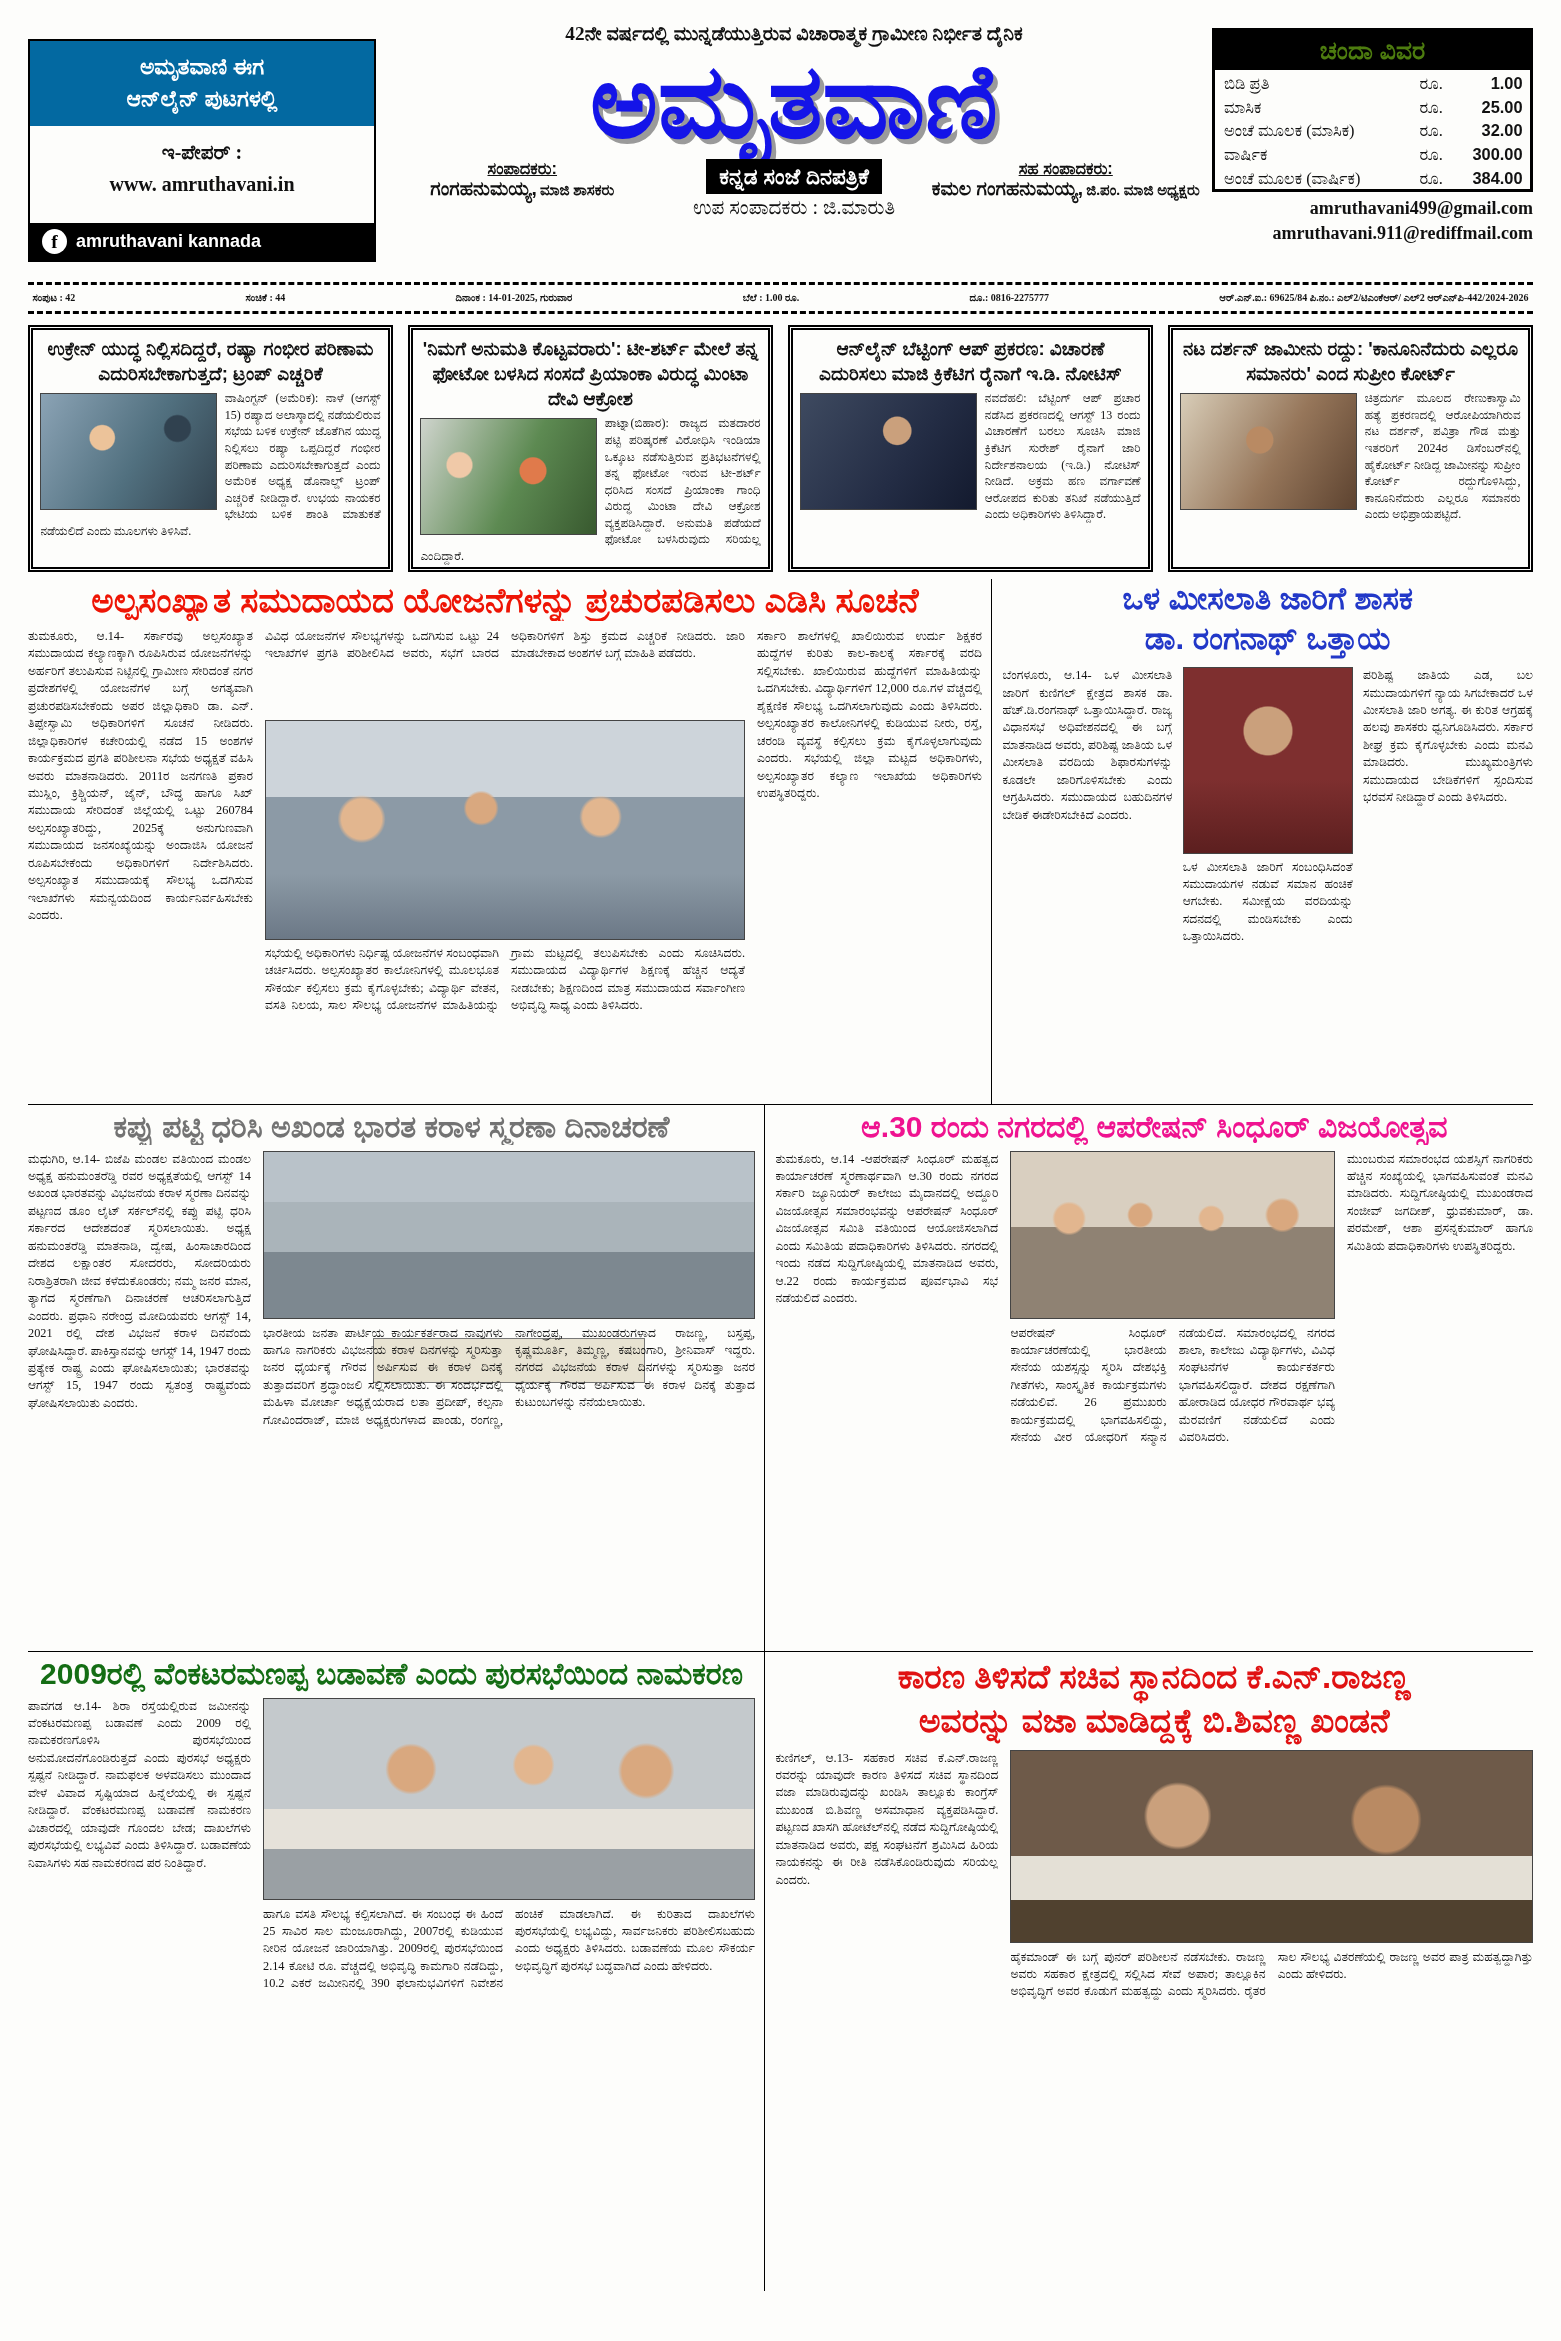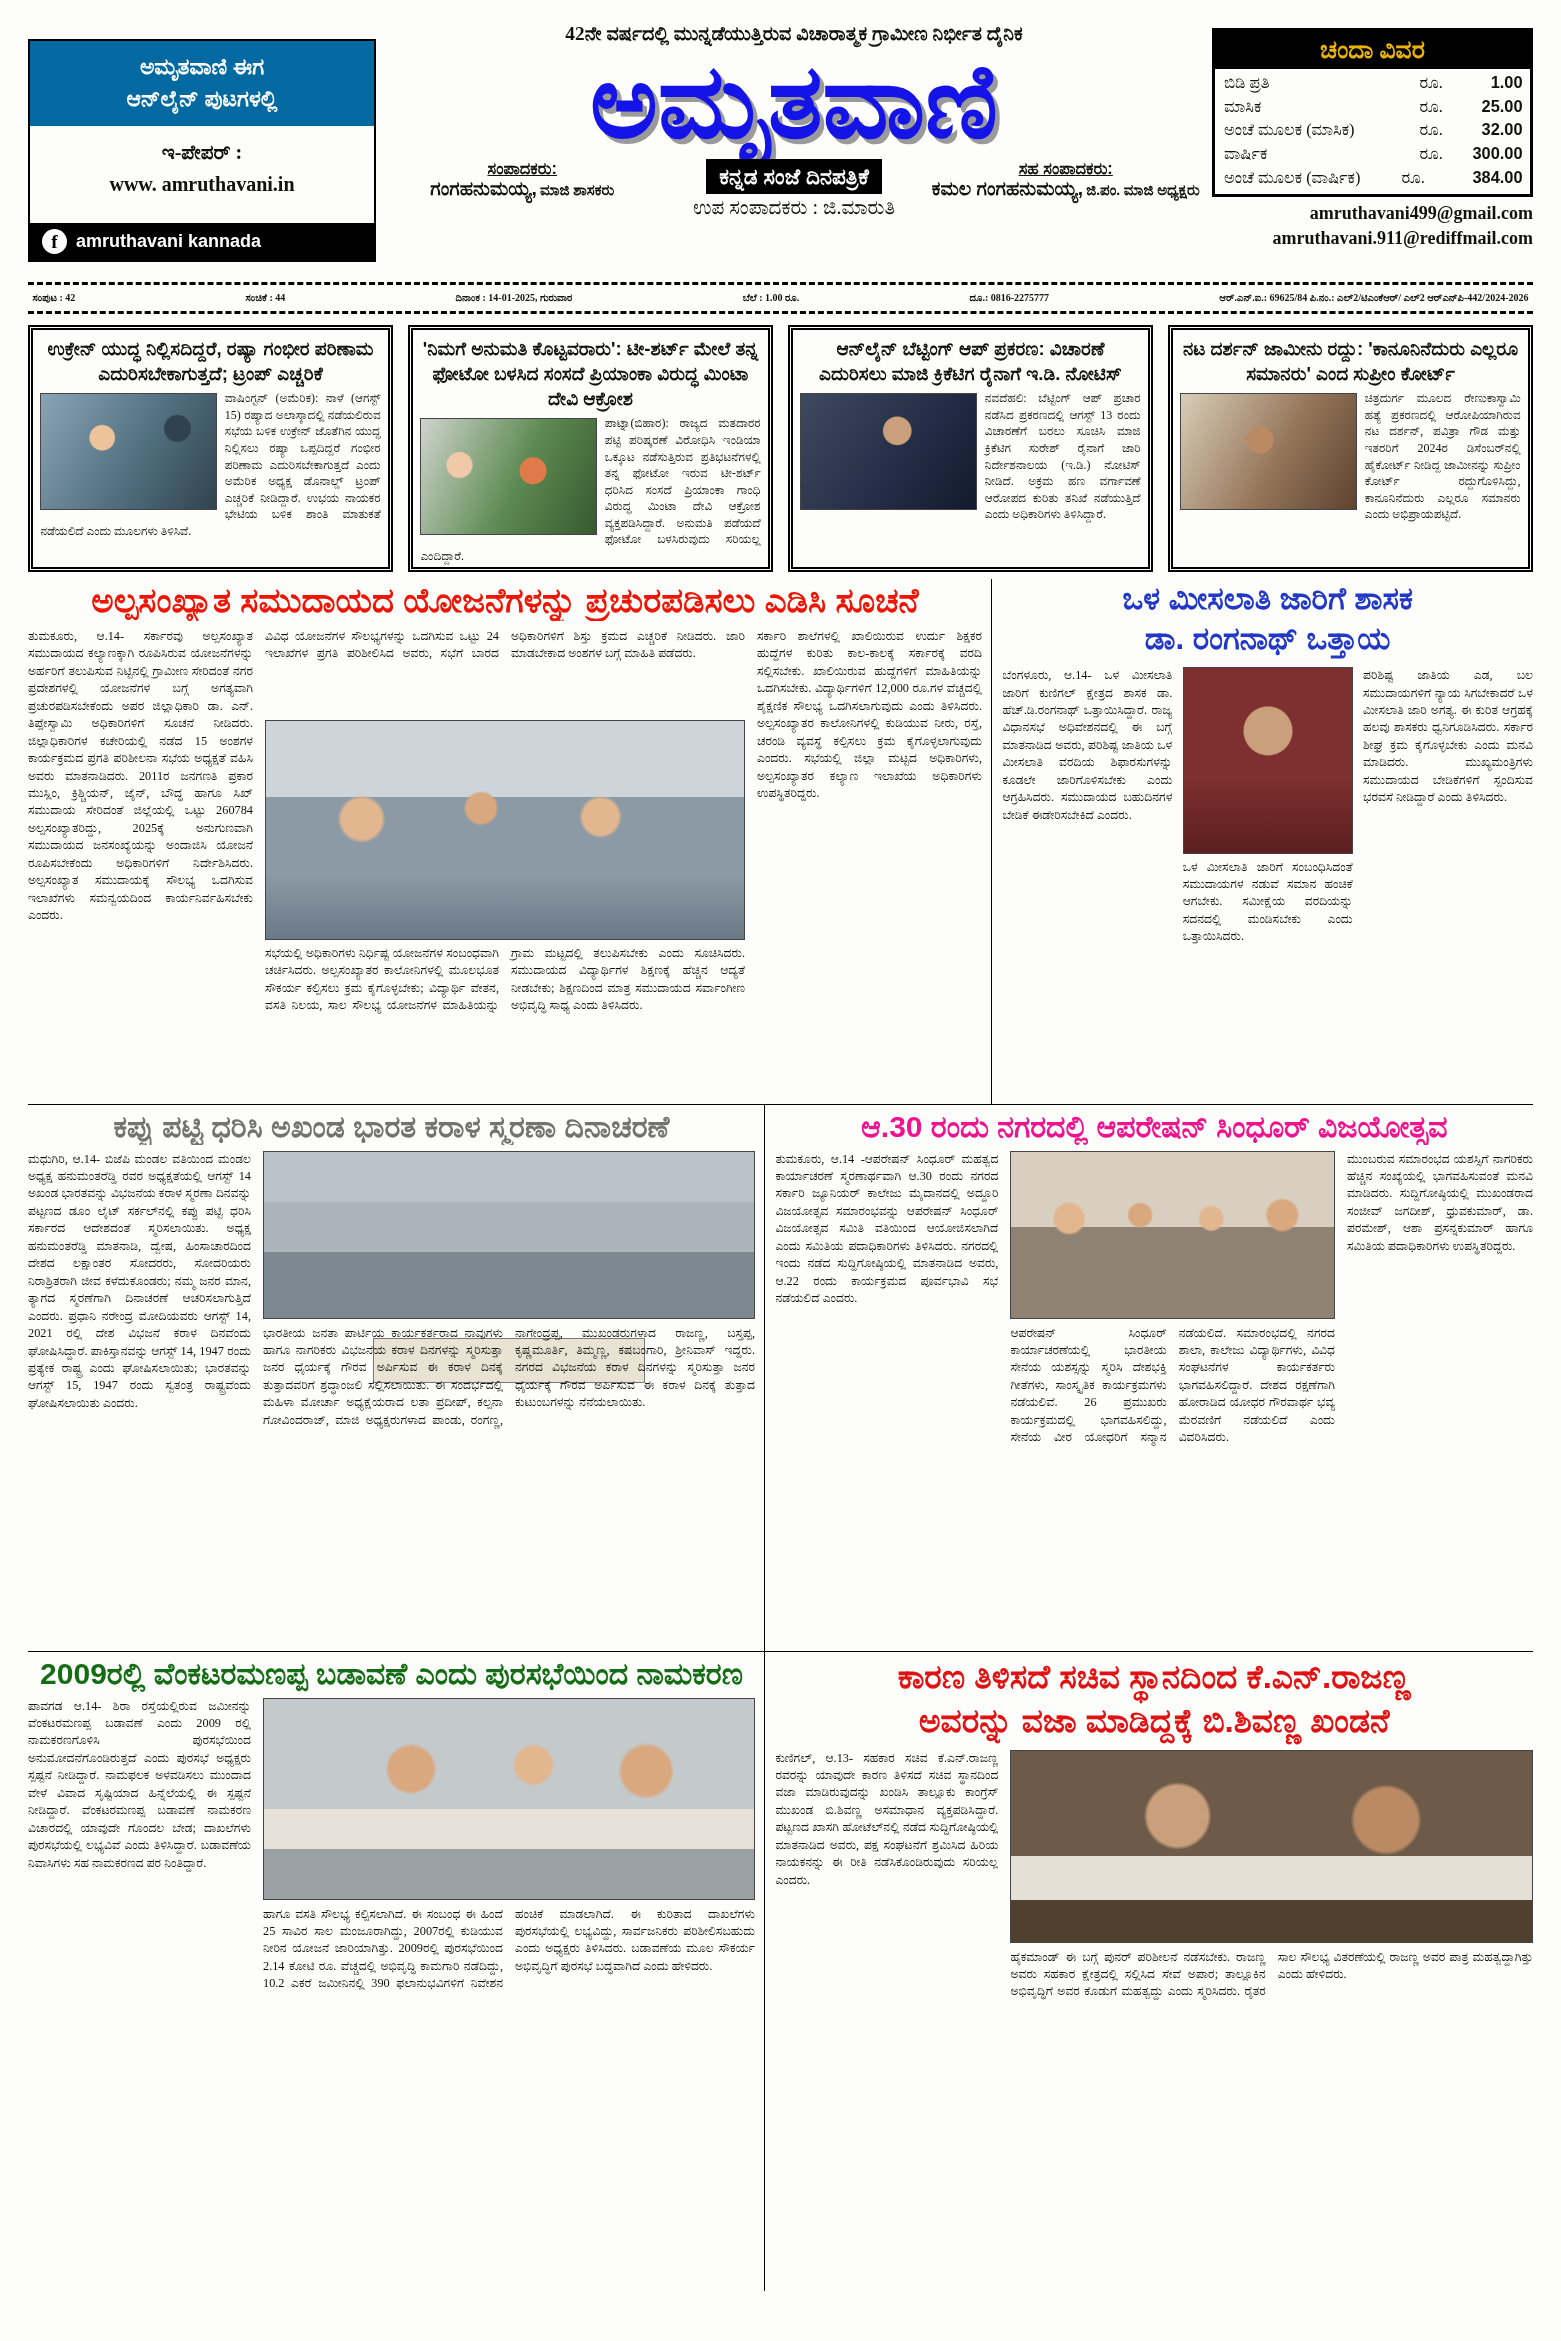--- a/index.html
+++ b/index.html
@@ -24,24 +24,24 @@
   .editors{display:flex;width:100%;margin-top:1.5px;align-items:flex-start;}
   .ed-cell{flex:1;text-align:center;}
   .ed-label{font-weight:bold;font-size:16.4px;text-decoration:underline;font-family:"Liberation Sans",sans-serif;}
   .ed-name{font-weight:bold;font-size:19.3px;font-family:"Liberation Sans",sans-serif;}
   .ed-title{font-size:15px;font-weight:bold;}
   .badge{background:#000;color:#fff;display:inline-block;padding:4.5px 13.4px;font-weight:bold;font-size:21.6px;
          font-family:"Liberation Sans",sans-serif;}
   .sub-ed{font-size:20px;margin-top:2px;}
   .sub-box-wrap{width:321px;margin-top:10.4px;}
   .sub-box{border:3px solid #000;}
-  .sub-title{background:#000;color:#eab308;text-align:center;font-weight:bold;font-size:25px;
-             font-family:Liberation Serif, serif;padding:4.5px 0;}
+  .sub-title{background:#000;color:#4d7c0f;text-align:center;font-weight:bold;font-size:25px;
+             font-family:Liberation Sans, sans-serif;padding:4.5px 0;}
   .sub-row{display:flex;padding:3.7px 7.4px 0 9px;font-size:16.4px;}
-  .sub-row:last-child{padding-bottom:6px;gap:18px;}
+  .sub-row:last-child{}
   .sub-label{flex:1;font-weight:normal;}
   .sub-cur{width:39px;}
   .sub-val{width:64px;text-align:right;font-weight:bold;font-family:"Liberation Sans",sans-serif;}
   .emails{text-align:right;font-weight:bold;font-size:18px;line-height:1.35;margin-top:4.5px;
           font-family:"Liberation Serif",serif;}
 
   
   .dateline{margin-top:4.5px;border-top:3px dashed #000;border-bottom:3px dashed #000;
             display:flex;justify-content:space-between;align-items:center;padding:7.4px 4.5px;
             font-weight:bold;font-size:10px;white-space:nowrap;overflow:hidden;gap:13.4px;}

